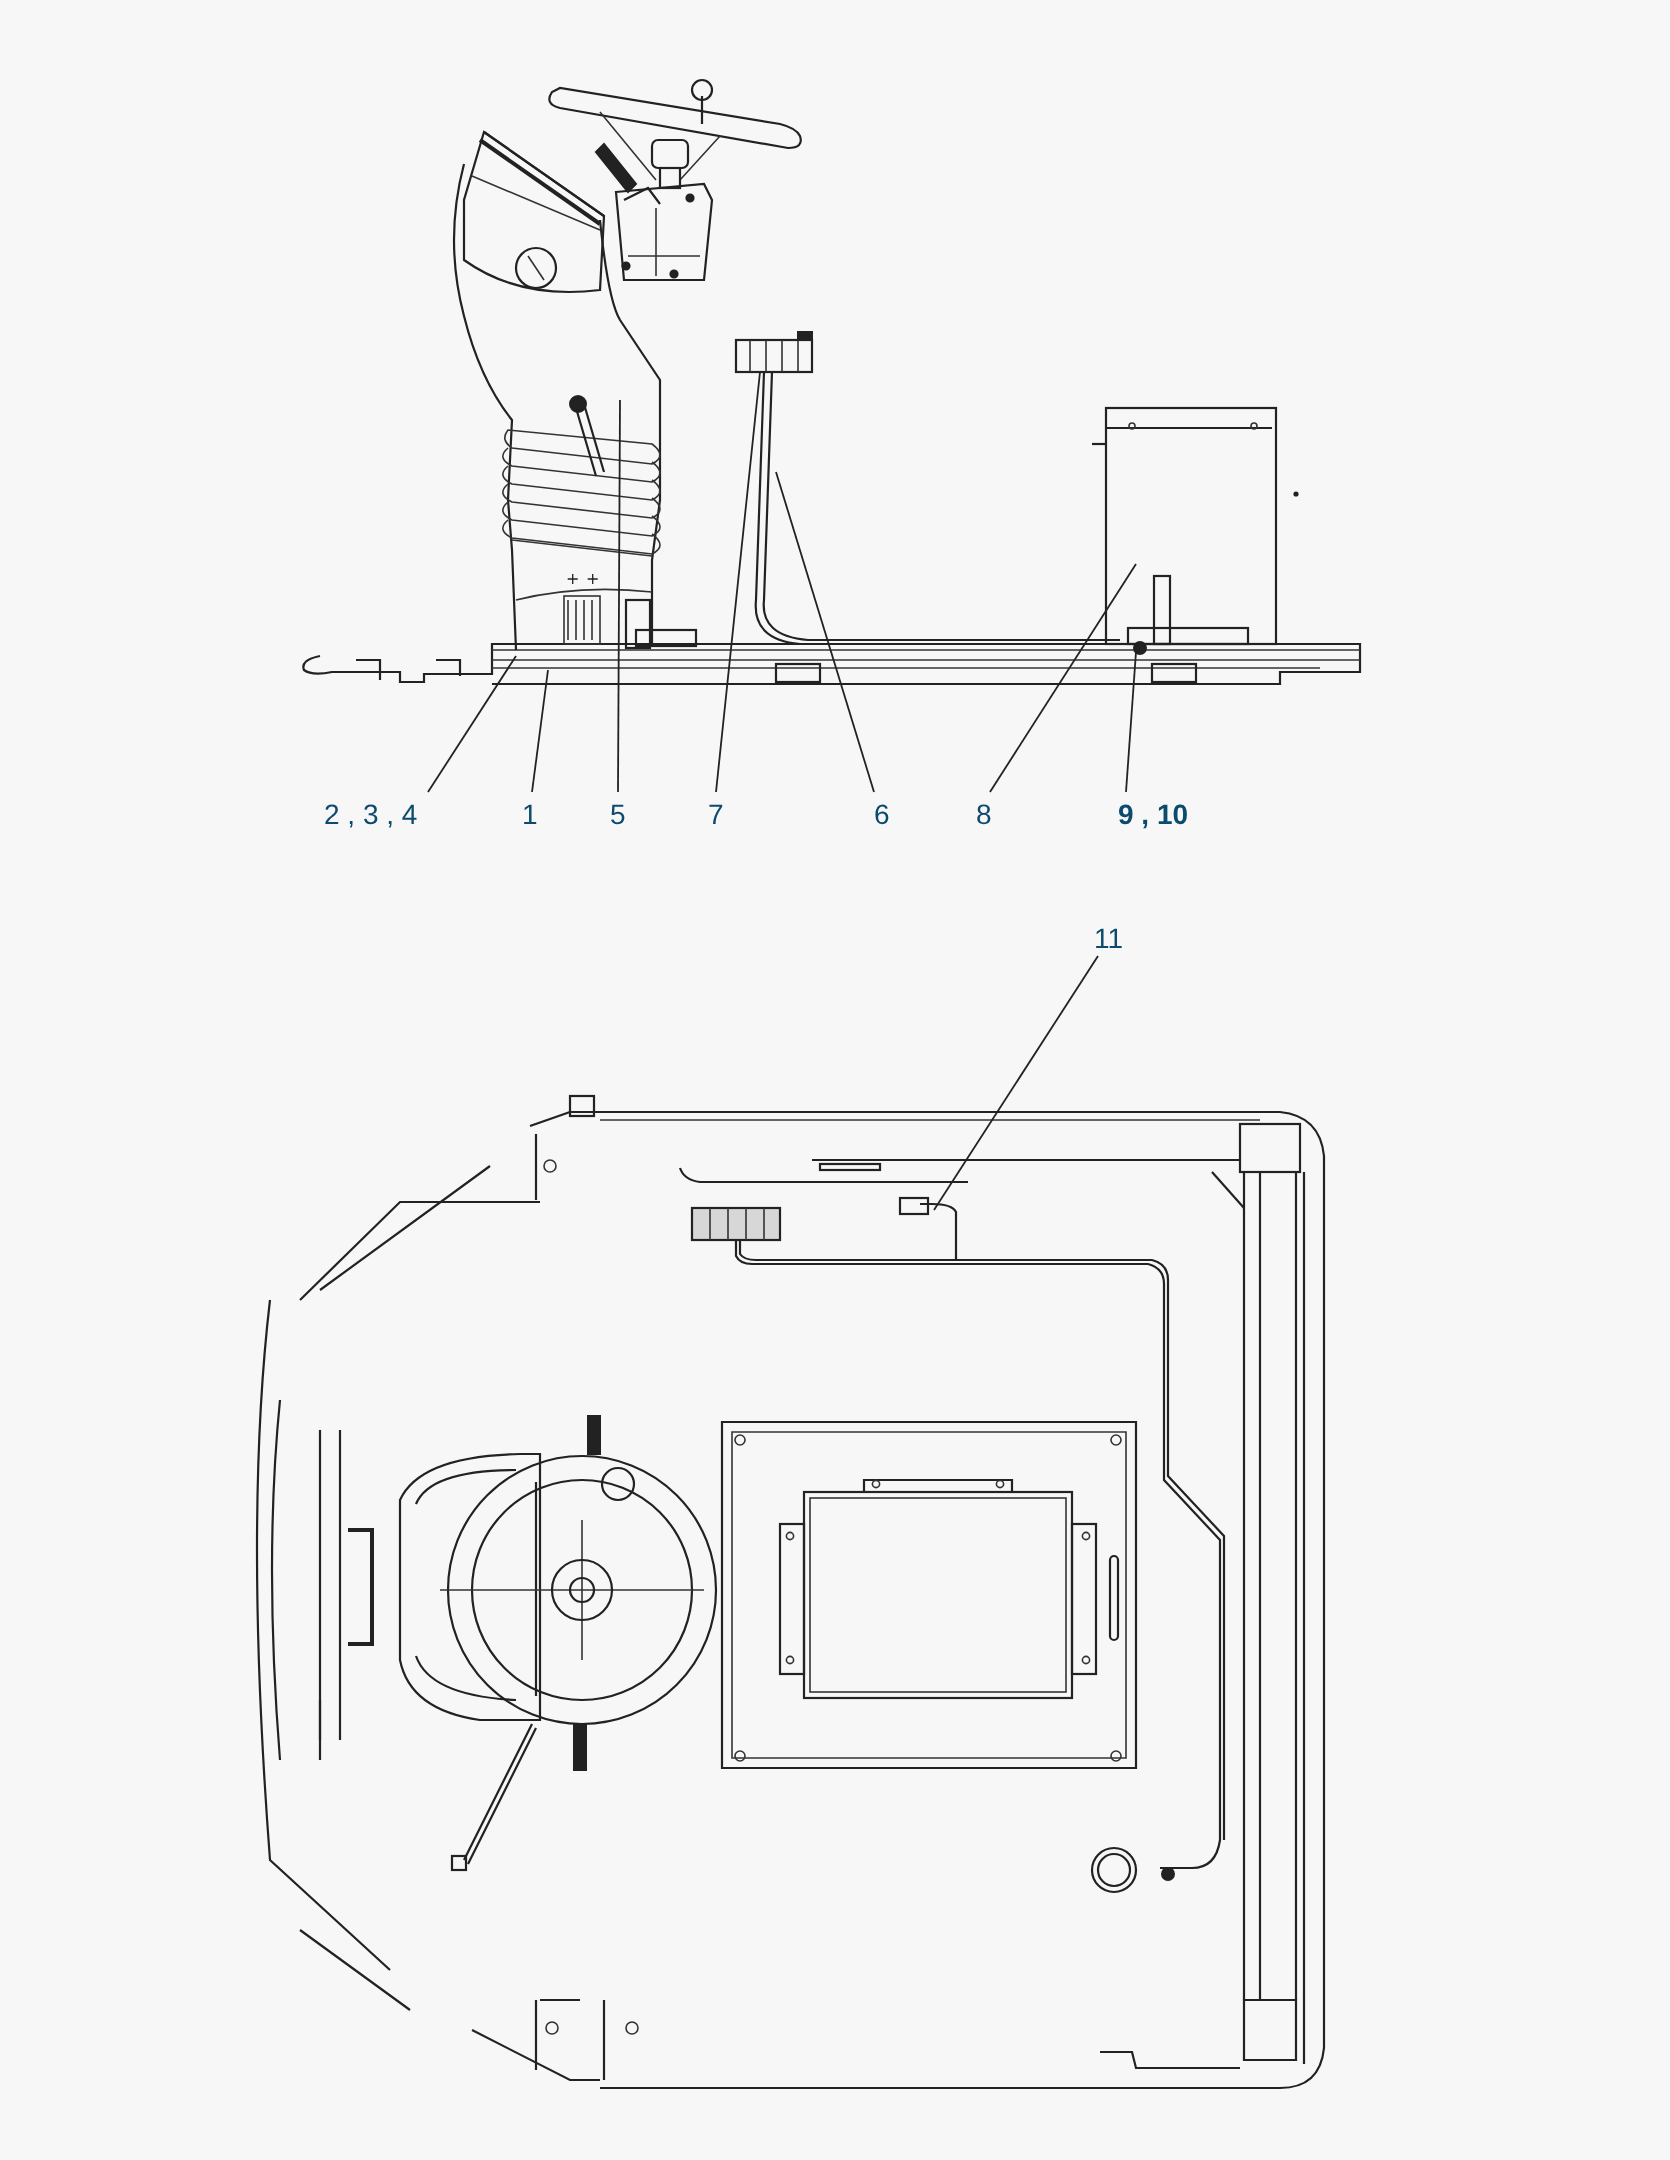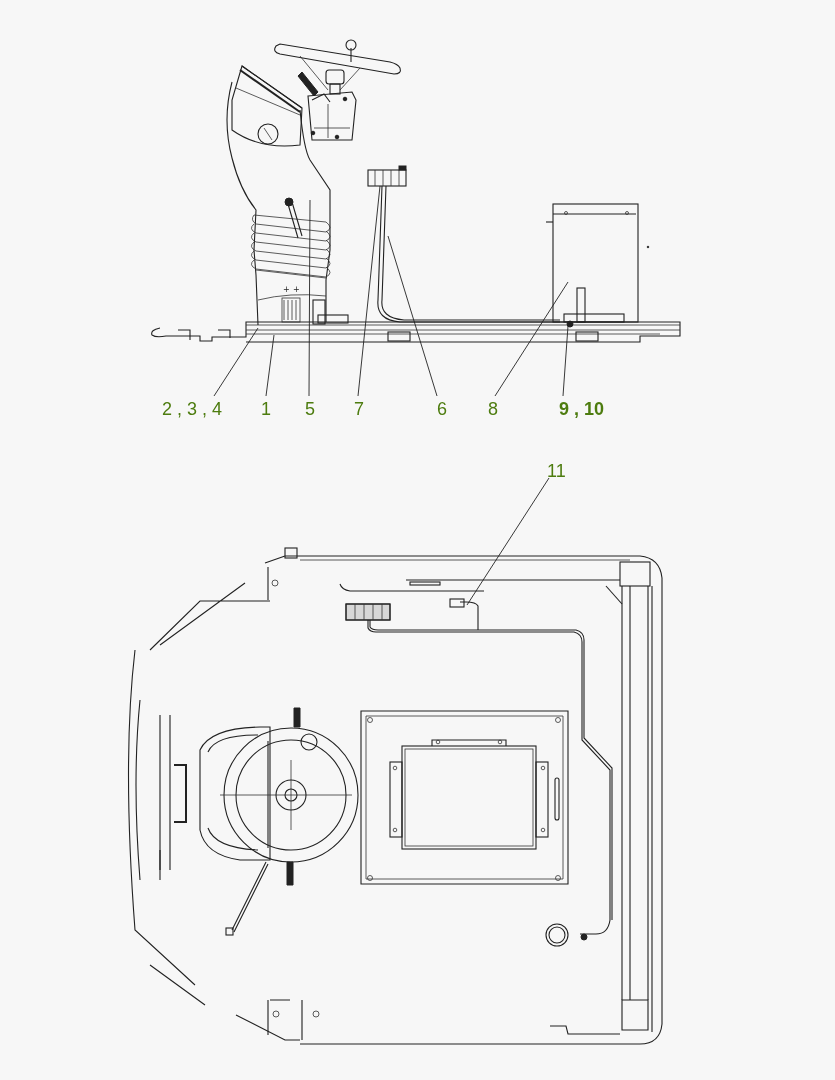--- a/index.html
+++ b/index.html
@@ -1,18 +1,18 @@
 <!DOCTYPE html>
 <html><head>
 <meta charset="utf-8">
 <style>
   html, body { margin: 0; padding: 0; background: #f7f7f7; }
   body { width: 835px; height: 1080px; position: relative; overflow: hidden; font-family: "Liberation Sans", sans-serif; }
   #canvas { position: absolute; left: 0; top: 0; width: 835px; height: 1080px; }
-  .callout { position: absolute; font-family: "Liberation Sans", sans-serif; font-size: 18px; color: #4d7c0f; white-space: nowrap; }
+  .callout { position: absolute; font-family: "Liberation Sans", sans-serif; font-size: 14px; color: #0c4a6e; white-space: nowrap; }
   svg .ln { fill: none; stroke: #222; stroke-width: 1.1; }
   svg .thin { fill: none; stroke: #333; stroke-width: 0.8; }
   svg .thick { fill: none; stroke: #222; stroke-width: 2; }
   svg .dark { fill: #222; stroke: #222; }
   svg .leader { fill: none; stroke: #222; stroke-width: 0.9; }
 </style>
 </head>
 <body>
 
 <svg id="canvas" viewBox="0 0 835 1080" xmlns="http://www.w3.org/2000/svg">

